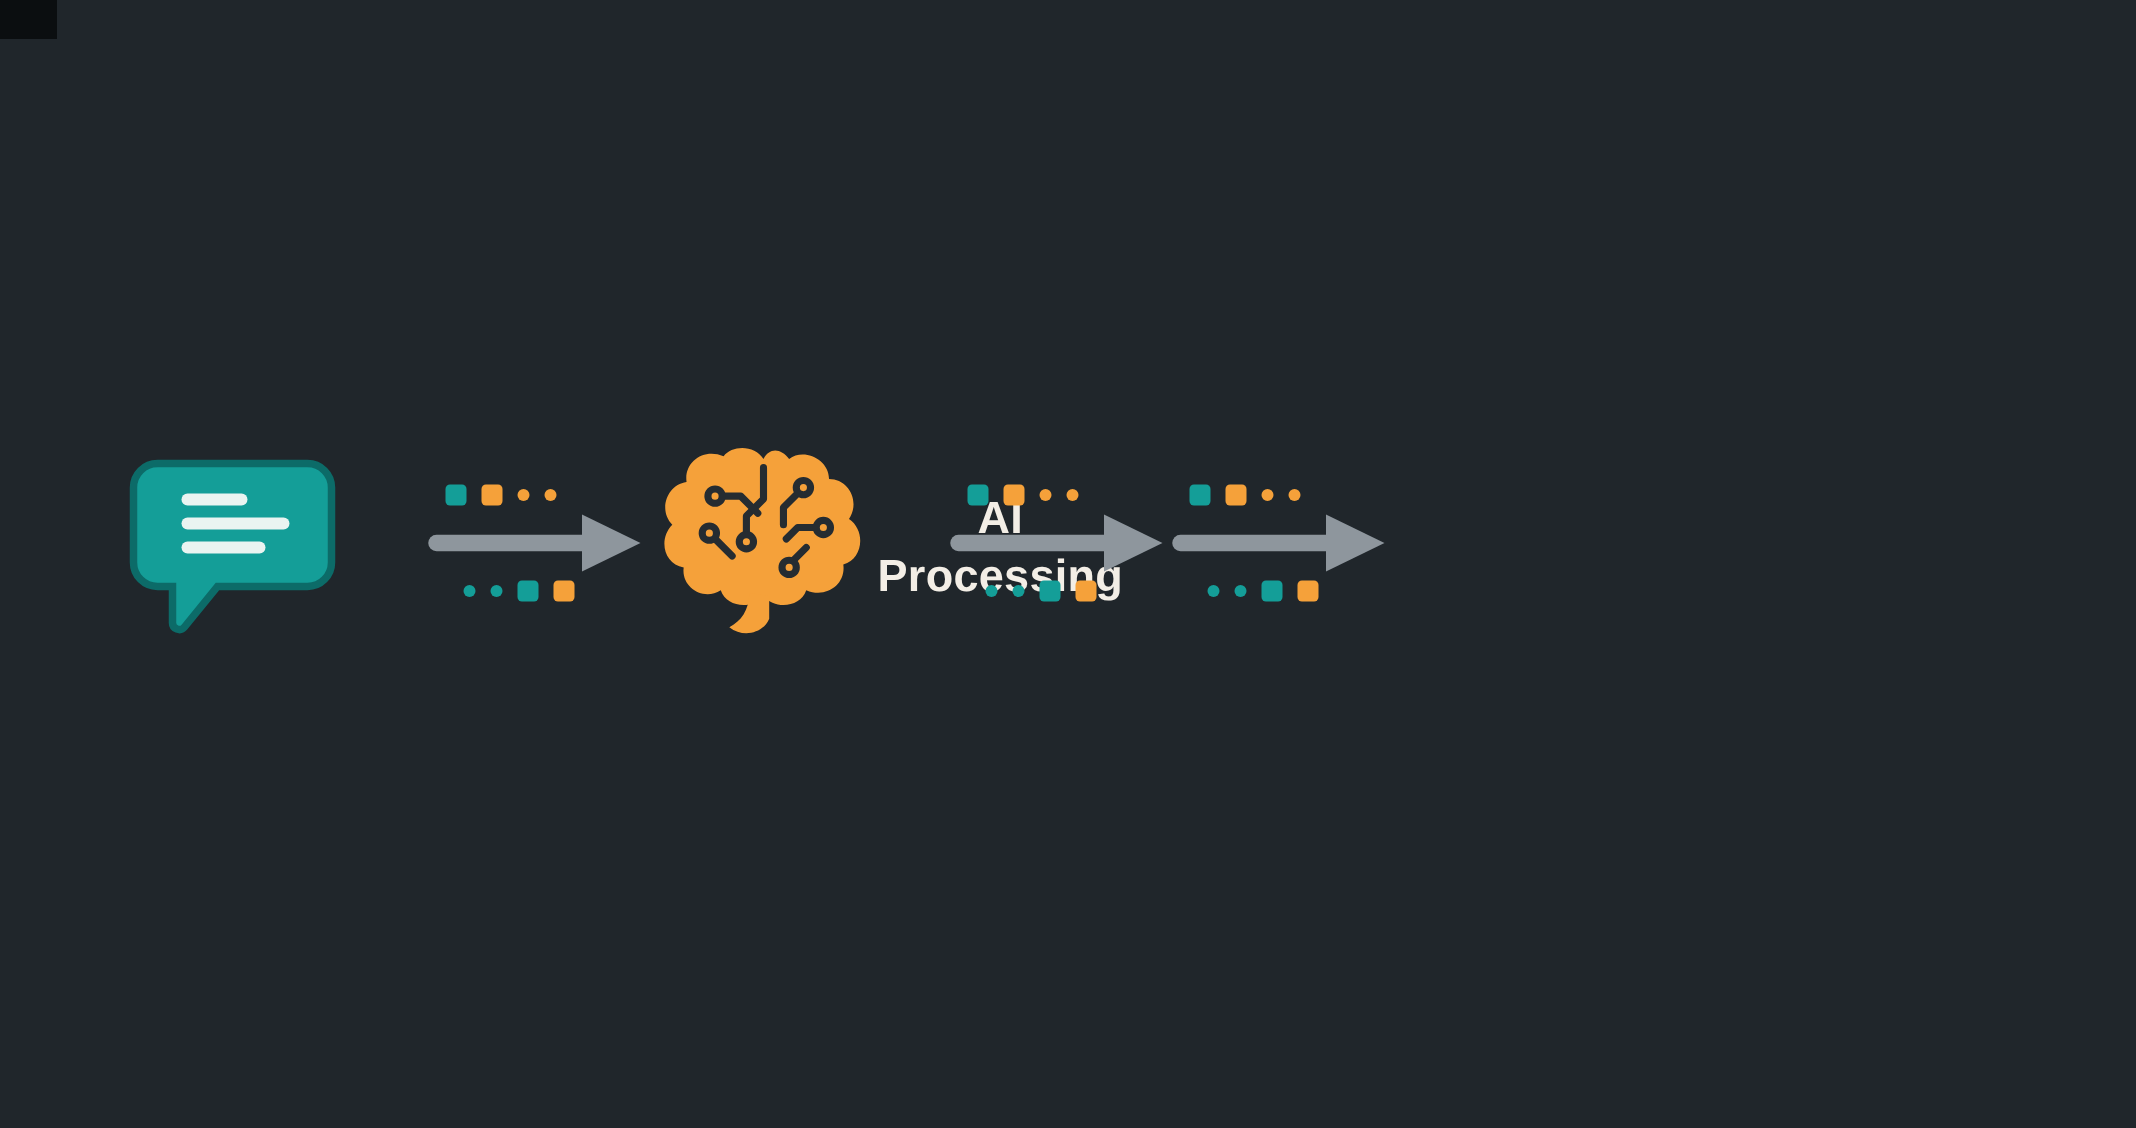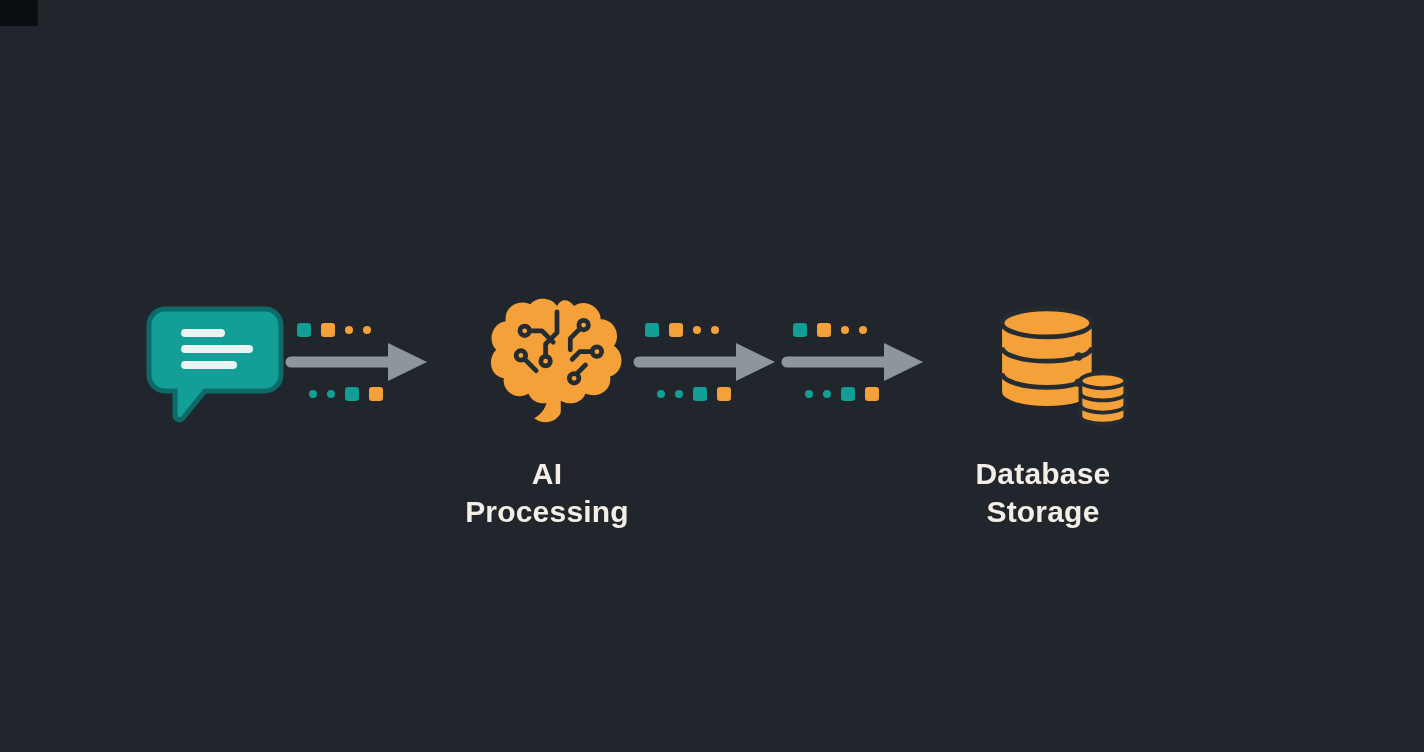--- a/index.html
+++ b/index.html
@@ -25,22 +25,22 @@
   .pipeline-row {
     display: flex;
     justify-content: flex-start;
     align-items: flex-start;
     padding-top: 276px;
     margin-left: 85px;
   }
   .stage {
     width: 200px;
     display: flex;
-    flex-direction: column;
-    align-items: flex-end;
+    flex-direction: row;
+    align-items: center;
     flex: none;
   }
   .icon-box {
     height: 175px;
     display: flex;
     align-items: center;
     justify-content: center;
   }
   .stage-label {
     margin-top: 4px;
@@ -168,31 +168,14 @@
       <path d="M103 4 L142 23 L103 42 z" fill="var(--arrow,#8e969d)"></path>
     </svg>
     <div class="dots bottom">
         <span class="dot circle teal"></span>
         <span class="dot circle teal"></span>
         <span class="dot square teal"></span>
         <span class="dot square orange"></span>
       </div>
   </div>
 
-  <div class="stage">
-    <div class="icon-box">
-      <svg width="140" height="134" viewBox="0 0 150 140">
-        <path d="M14 26 a48 15 0 0 1 96 0 v74 a48 15 0 0 1 -96 0 z" fill="var(--orange,#f5a13a)"></path>
-        <ellipse cx="62" cy="26" rx="48" ry="15" fill="var(--orange,#f5a13a)" stroke="var(--line-dark,#252c31)" stroke-width="5"></ellipse>
-        <path d="M14 52 a48 15 0 0 0 96 0" stroke="var(--line-dark,#252c31)" stroke-width="5" fill="none"></path>
-        <path d="M14 80 a48 15 0 0 0 96 0" stroke="var(--line-dark,#252c31)" stroke-width="5" fill="none"></path>
-        <circle cx="96" cy="62" r="4.5" fill="var(--line-dark,#252c31)"></circle>
-        <circle cx="96" cy="90" r="4.5" fill="var(--line-dark,#252c31)"></circle>
-        <path d="M98 88 a24 8 0 0 1 48 0 v38 a24 8 0 0 1 -48 0 z" fill="var(--orange,#f5a13a)" stroke="var(--line-dark,#252c31)" stroke-width="4"></path>
-        <ellipse cx="122" cy="88" rx="24" ry="8" fill="var(--orange,#f5a13a)" stroke="var(--line-dark,#252c31)" stroke-width="4"></ellipse>
-        <path d="M98 101 a24 8 0 0 0 48 0" stroke="var(--line-dark,#252c31)" stroke-width="4" fill="none"></path>
-        <path d="M98 114 a24 8 0 0 0 48 0" stroke="var(--line-dark,#252c31)" stroke-width="4" fill="none"></path>
-      </svg>
-    </div>
-    <div class="stage-label">Database Storage</div>
-  </div>
 
 </div>
 
 </body></html>

